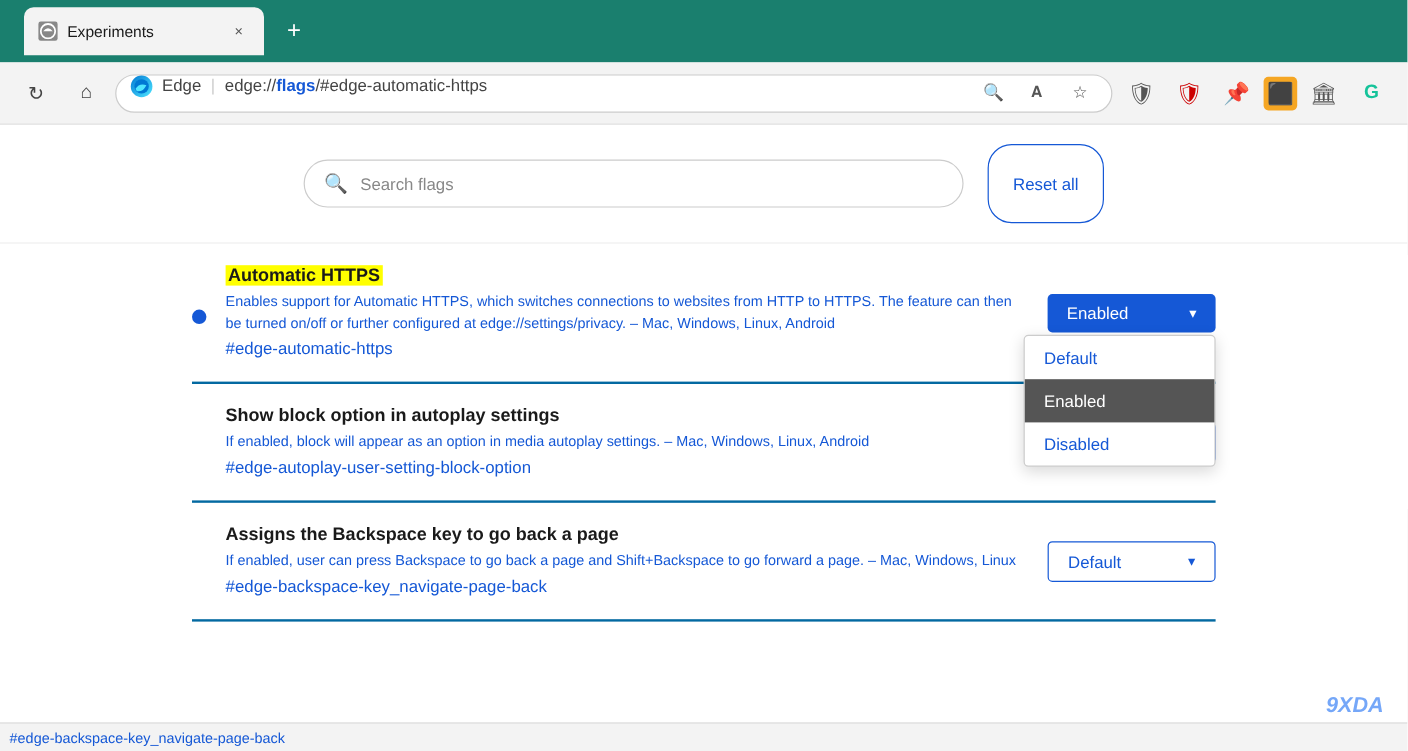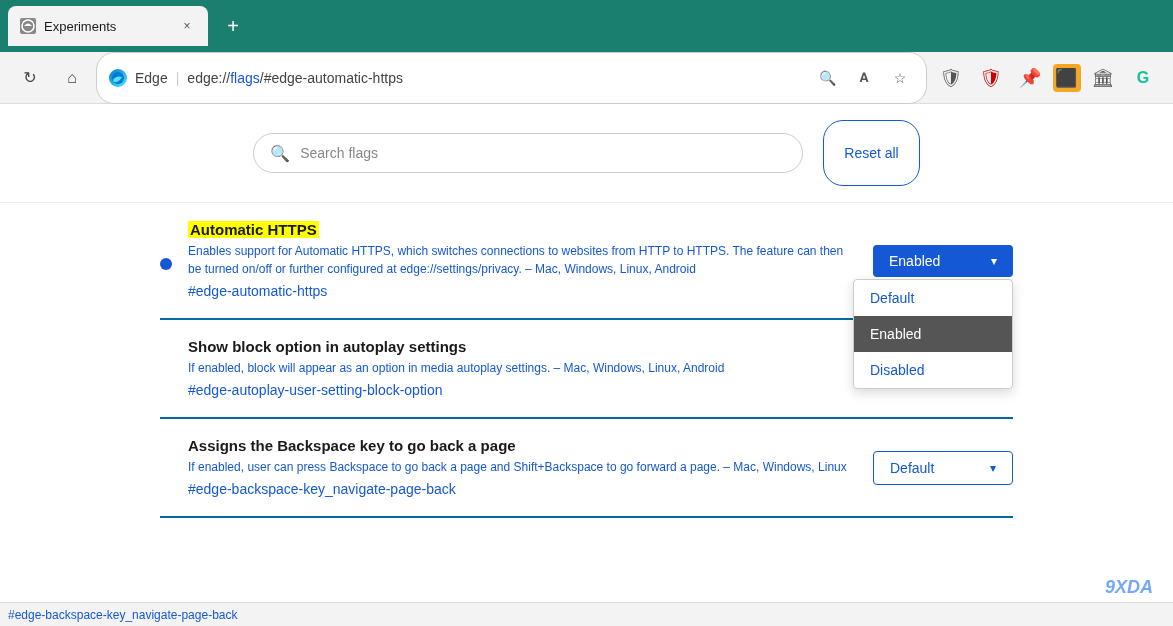--- a/index.html
+++ b/index.html
@@ -4,21 +4,21 @@
   <style>
     * { margin: 0; padding: 0; box-sizing: border-box; }
     body { font-family: 'Segoe UI', Arial, sans-serif; background: #f3f3f3; width: 1173px; height: 626px; overflow: hidden; }
 
     
     .title-bar {
       background: #1a7f6e;
       height: 52px;
       display: flex;
       align-items: center;
-      padding: 0 8px;
+      padding: 0 20px;
       gap: 8px;
     }
     .tab {
       background: #f3f3f3;
       border-radius: 8px 8px 0 0;
       height: 40px;
       display: flex;
       align-items: center;
       padding: 0 12px;
       gap: 8px;
@@ -65,26 +65,26 @@
     .nav-btn {
       width: 36px; height: 36px;
       border: none; background: transparent;
       border-radius: 50%;
       cursor: pointer;
       display: flex; align-items: center; justify-content: center;
       font-size: 16px; color: #444;
     }
     .address-bar {
       flex: 1;
-      height: 52px;
+      height: 32px;
       border: 1px solid #ccc;
       border-radius: 18px;
       background: white;
       display: flex;
-      align-items: center;
+      align-items: flex-start;
       padding: 0 12px;
       gap: 8px;
       font-size: 14px;
     }
     .address-edge-icon {
       width: 18px; height: 18px;
       background: linear-gradient(135deg, #0078d4, #50e6ff);
       border-radius: 50%;
       flex-shrink: 0;
       display: flex; align-items: center; justify-content: center;
@@ -283,21 +283,21 @@
   <div class="address-bar">
     <div class="address-edge-icon">
       <svg width="14" height="14" viewBox="0 0 14 14">
           <ellipse cx="7" cy="7" rx="6" ry="6" fill="#0078d4"></ellipse>
           <path d="M2 9 Q5 4 11 6 Q8 12 3 11Z" fill="#50e6ff"></path>
         </svg>
     </div>
     <span class="address-brand">Edge</span>
     <span class="address-sep">|</span>
     <span class="address-url">
-      <span style="color:#444">edge://</span><span style="color:#1558d6; font-weight:400">flags</span><span style="color:#444">/#edge-automatic-https</span>
+      <span style="color:#444">edge://</span><span style="color:#1558d6; font-weight:700">flags</span><span style="color:#444">/#edge-automatic-https</span>
     </span>
     <button class="icon-btn" style="width:28px;height:28px;font-size:14px;">🔍</button>
     <button class="icon-btn" style="width:28px;height:28px;font-size:13px;">𝐀</button>
     <button class="icon-btn" style="width:28px;height:28px;font-size:14px;">☆</button>
   </div>
 
   <div class="nav-icons-right">
     <button class="icon-btn" style="font-size:18px;">🛡</button>
     <button class="icon-btn" style="font-size:18px;color:#cc0000;">🛡</button>
     <button class="icon-btn" style="font-size:18px;">📌</button>

